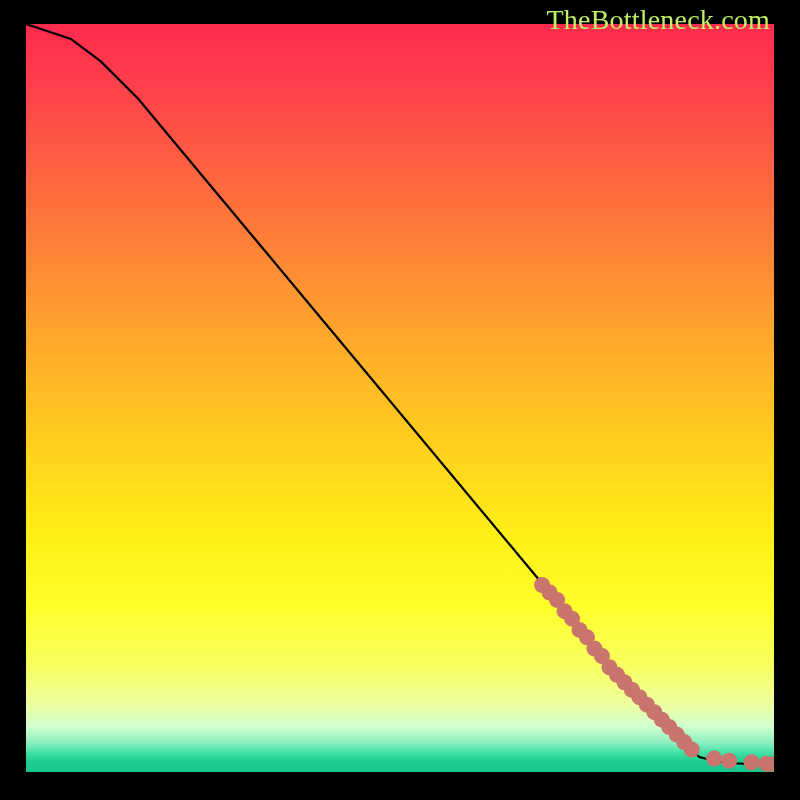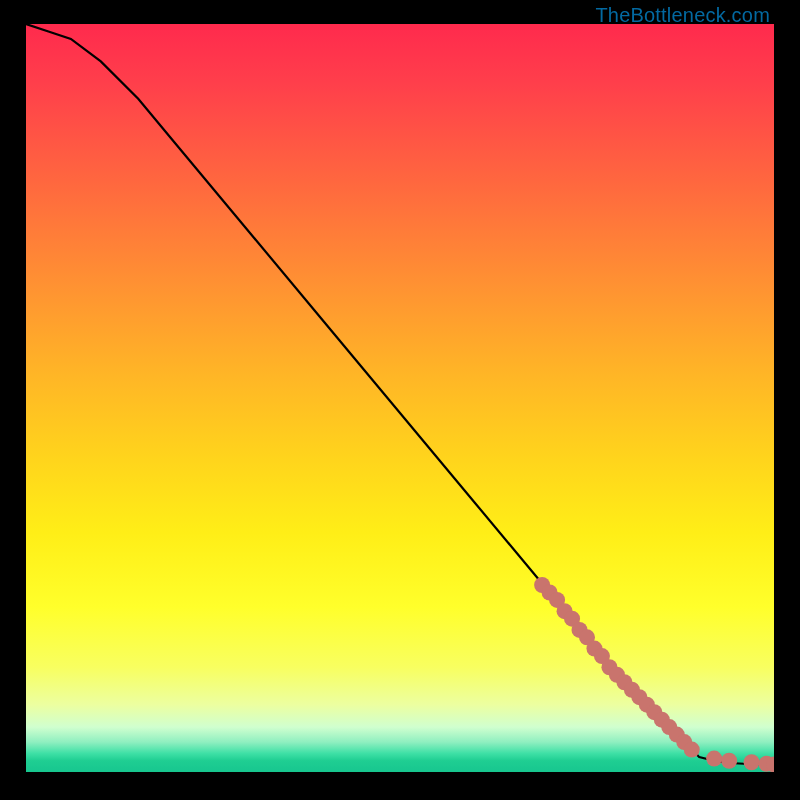--- a/index.html
+++ b/index.html
@@ -38,24 +38,25 @@
       #8fefc0 96%,
       #3fe0a6 97.5%,
       #1fce92 98.5%,
       #17c68f 100%
     );
   }
   .attribution {
     position: absolute;
     top: 4px;
     right: 30px;
-    color: #0369a1;
-    font-size: 20px;
+    color: #bef264;
+    font-size: 28px;
     font-weight: 500;
     letter-spacing: 0.2px;
+    font-family: Liberation Serif, serif;
   }
   svg.overlay {
     position: absolute;
     left: 0;
     top: 0;
     width: 748px;
     height: 748px;
     pointer-events: none;
   }
 </style>

